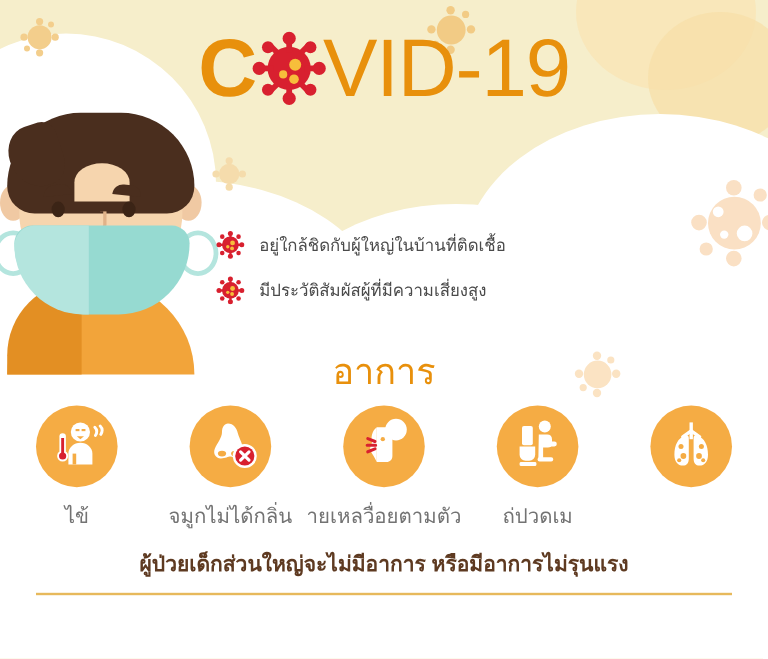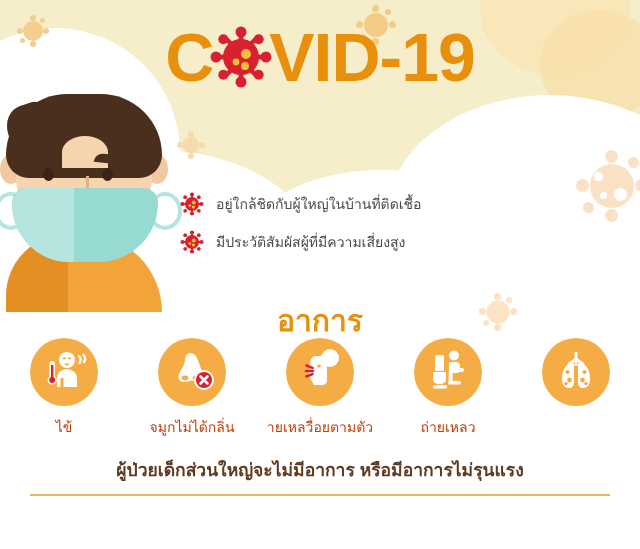--- a/index.html
+++ b/index.html
@@ -29,41 +29,41 @@
   
   .virus{position:absolute;}
   .virus .body{position:absolute;border-radius:50%;left:50%;top:50%;transform:translate(-50%,-50%);}
   .virus .spike{position:absolute;left:50%;top:50%;border-radius:50%;}
   .virus .dot{position:absolute;border-radius:50%;}
 
   
   .title{position:absolute;left:0;top:18px;width:640px;height:78px;
          display:flex;align-items:center;justify-content:center;gap:0px;}
   .t-c{font-size:68px;font-weight:bold;color:#E8900C;line-height:1;letter-spacing:-1px;}
-  .t-vid{font-size:68px;font-weight:bold;color:#E8900C;line-height:1;letter-spacing:-1px;}
+  .t-vid{font-size:68px;font-weight:normal;color:#E8900C;line-height:1;letter-spacing:-1px;}
   .t-th{font-size:62px;color:#5E3A21;line-height:1;margin-left:14px;font-weight:normal;}
   .title-virus{position:relative;width:62px;height:62px;margin:0 -3px;flex:0 0 auto;}
 
   
   .sec-head{position:absolute;left:202px;top:133px;font-size:23px;font-weight:bold;color:#E8900C;}
 
   
   .bullets{position:absolute;left:180px;top:185px;width:450px;}
   .bullet-row{display:flex;align-items:center;height:38px;}
   .bullet-icon{position:relative;width:24px;height:24px;flex:0 0 auto;margin-right:12px;}
   .bullet-text{font-size:14px;color:#4A4A4A;}
 
   
   .sym-head{position:absolute;left:0;top:286px;width:640px;text-align:center;
-            font-size:30px;font-weight:bold;color:#E8900C;margin-top:11px;}
+            font-size:30px;font-weight:normal;color:#E8900C;}
   .sym-row{position:absolute;left:0;top:338px;width:640px;display:flex;justify-content:center;gap:20px;}
   .sym-item{width:108px;display:flex;flex-direction:column;align-items:center;}
   .sym-circle{width:68px;height:68px;border-radius:50%;background:#F5AC44;
               display:flex;align-items:center;justify-content:center;}
-  .sym-label{margin-top:10px;font-size:14px;color:#c2410c;white-space:nowrap;text-align:center;}
+  .sym-label{margin-top:10px;font-size:17px;color:#737373;white-space:nowrap;text-align:center;}
 
   
   .foot-bold{position:absolute;left:0;top:456px;width:640px;text-align:center;
              font-size:17.5px;font-weight:bold;color:#5E3A21;}
   .divider{position:absolute;left:30px;top:494px;width:580px;height:2px;background:#E7B95C;}
   .foot-note{position:absolute;left:0;top:515px;width:640px;text-align:center;
              font-size:14.5px;color:#5B5048;}
 
   
   .boy{position:absolute;left:-8px;top:92px;width:186px;height:212px;}
@@ -338,21 +338,21 @@
             <rect x="10" y="8" width="9" height="16" rx="1.6" fill="#fff"></rect>
             <path d="M8 25 h13 v7 a5 5 0 0 1 -5 5 h-3 a5 5 0 0 1 -5 -5 z" fill="#fff"></path>
             <rect x="8" y="38" width="14" height="3.4" rx="1.2" fill="#fff"></rect>
             <circle cx="29" cy="8.5" r="5" fill="#fff"></circle>
             <path d="M24 15 h7 c2.6 0 4 1.6 4 4 v4 c0 2 -1.4 3 -3.4 3 h-4 v11 h-4 z" fill="#fff"></path>
             <rect x="23" y="34" width="13" height="3.6" rx="1.6" fill="#fff"></rect>
             <path d="M31 21 h6 a2 2 0 0 1 0 4 h-6 z" fill="#fff"></path>
           </svg>
         </span>
       </div>
-      <div class="sym-label">ถ่ายเหลว</div>
+      <div class="sym-label">ถ่ปวดเม</div>
     </div>
 
     <div class="sym-item">
       <div class="sym-circle">
         <span>
           <svg width="46" height="46" viewBox="0 0 46 46" aria-hidden="true">
             <rect x="21.6" y="5" width="2.8" height="14" fill="#fff"></rect>
             <path d="M23 12 l-7 5 M23 12 l7 5" stroke="#fff" stroke-width="2.8" stroke-linecap="round"></path>
             <path d="M18 16 c-6 2 -9 8 -9 16 c0 6 3 9 7 9 c3.4 0 5 -2.4 5 -6 v-17 c0 -2 -1.4 -2.6 -3 -2 z" fill="#fff"></path>
             <path d="M28 16 c6 2 9 8 9 16 c0 6 -3 9 -7 9 c-3.4 0 -5 -2.4 -5 -6 v-17 c0 -2 1.4 -2.6 3 -2 z" fill="#fff"></path>

